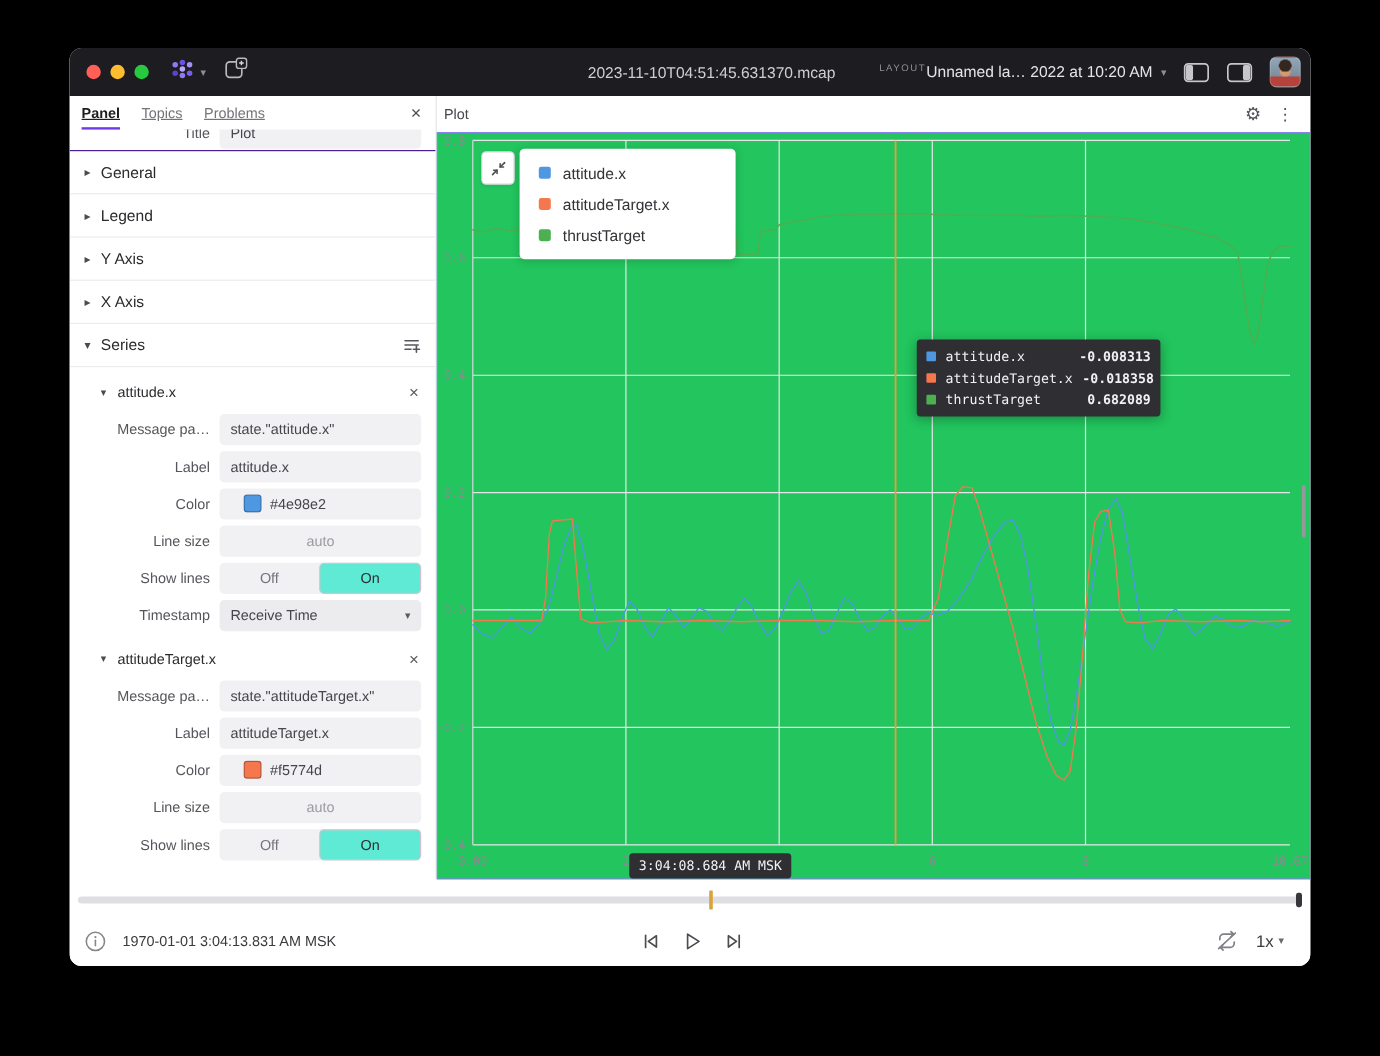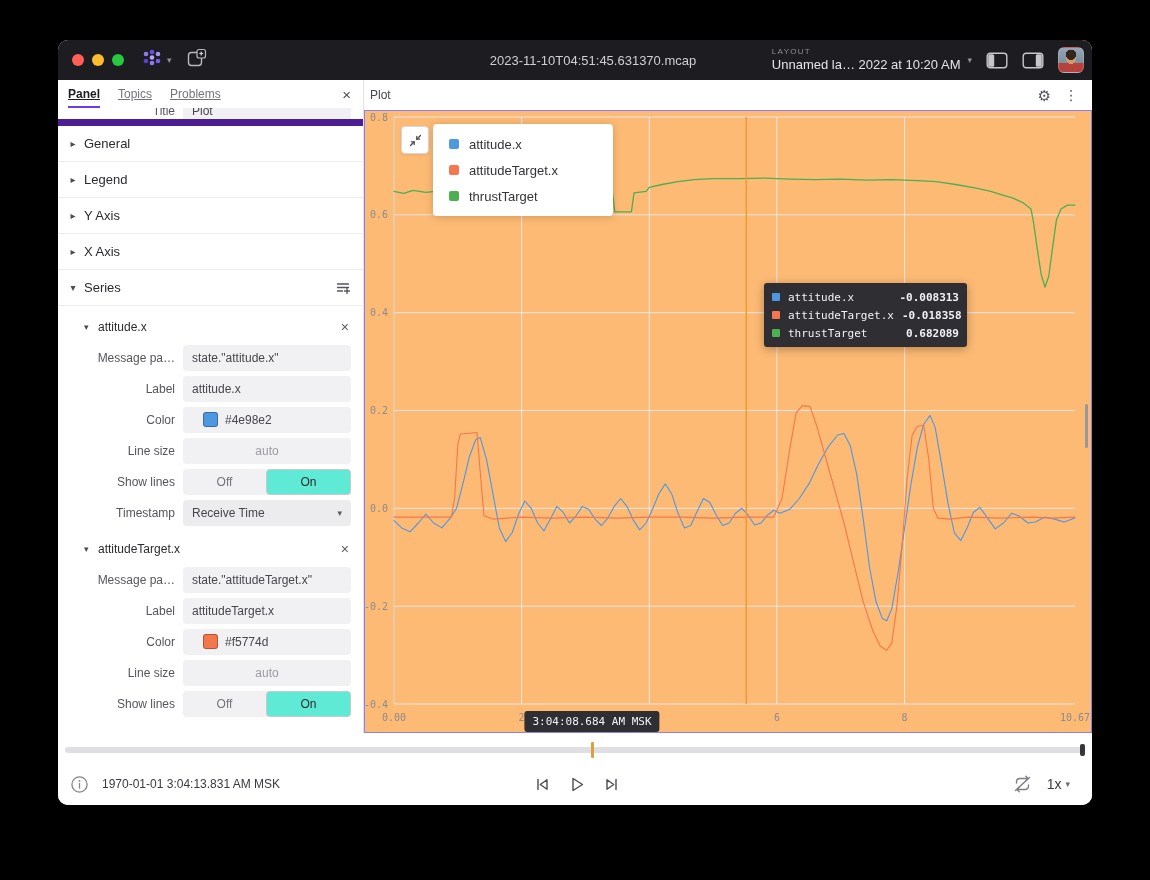--- a/index.html
+++ b/index.html
@@ -11,21 +11,21 @@
   
   .titlebar { position:relative; height:40px; background:#1d1d21; display:flex; align-items:center; }
   .traffic { display:flex; gap:8px; margin-left:14px; }
   .light { width:12px; height:12px; border-radius:50%; }
   .logo { margin-left:16px; display:flex; align-items:center; gap:3px; }
   .tb-caret { color:#8e8e95; font-size:9px; line-height:1; }
   .addpanel { margin-left:14px; display:flex; }
   .tb-title { position:absolute; left:535px; transform:translateX(-50%); color:#cfcfd3; font-size:13px; white-space:nowrap; }
   .tb-right { position:absolute; right:8px; top:0; height:40px; display:flex; align-items:center; gap:14px; }
   .layout-block { display:flex; align-items:center; gap:7px; }
-  .layout-texts { display:flex; flex-direction:column; line-height:1.25; }
+  .layout-texts { display:flex; flex-direction:row; line-height:1.25; }
   .layout-label { font-size:8px; letter-spacing:1.3px; color:#8e8e95; }
   .layout-name { font-size:13px; color:#e4e4e8; white-space:nowrap; }
   .avatar { width:26px; height:26px; border-radius:6px; border:1px solid rgba(255,255,255,.18);
     background:
       radial-gradient(circle at 50% 28%, #33271f 0 24%, rgba(0,0,0,0) 25%),
       radial-gradient(circle at 50% 46%, #d09a72 0 27%, rgba(0,0,0,0) 28%),
       linear-gradient(0deg, #b5433c 0 36%, rgba(0,0,0,0) 36%),
       linear-gradient(180deg, #93a6b5, #6f8293); }
 
   
@@ -33,21 +33,21 @@
   .sidebar { width:306px; border-right:1px solid #e3e3e6; background:#fff; flex:none; overflow:hidden; }
   .main { flex:1; position:relative; background:#fff; }
 
   
   .tabs { height:28px; display:flex; align-items:center; padding:0 12px 0 10px; gap:18px; }
   .tab { font-size:12px; color:#73737a; position:relative; height:100%; display:flex; align-items:center; cursor:default;text-decoration:underline; }
   .tab.active { color:#1d1d21; font-weight:700; }
   .tab.active::after { content:""; position:absolute; left:0; right:0; bottom:0; height:2px; background:var(--accent); }
   .tab-close { margin-left:auto; color:#4f4f55; font-size:15px; line-height:1; }
 
-  .clip-row { height:18px; overflow:hidden; border-bottom:7px solid #4c1d95; }
+  .clip-row { height:18px; overflow:hidden; border-bottom:1px solid #4c1d95; }
   .clip-row .field-row { margin-top:-13px; }
 
   .section-row { height:36px; display:flex; align-items:center; padding:0 12px 0 8px; border-bottom:1px solid #ececef; }
   .section-chevron { width:14px; font-size:10px; color:#4a4a50; text-align:center; }
   .section-label { font-size:13px; color:#2b2b2f; margin-left:4px; }
   .section-action { margin-left:auto; display:flex; }
 
   .sub-header { height:30px; display:flex; align-items:center; padding:0 14px 0 26px; margin-top:6px; }
   .sub-chevron { font-size:9px; color:#4a4a50; width:12px; }
   .sub-title { font-size:12px; color:#2b2b2f; font-weight:500; margin-left:2px; }
@@ -70,21 +70,21 @@
   .select { width:168px; height:26px; border-radius:4px; background:#ececee; display:flex; align-items:center; padding:0 9px; font-size:12px; color:#46464c; }
   .select .caret { margin-left:auto; font-size:9px; color:#5a5a60; }
 
   
   .plot-header { height:30px; display:flex; align-items:center; padding:0 14px 0 6px; }
   .plot-title { font-size:12px; color:#45454b; }
   .ph-icons { margin-left:auto; display:flex; gap:13px; align-items:center; color:#55555b; }
   .gear { font-size:15px; line-height:1; }
   .kebab { font-size:14px; line-height:1; }
 
-  .plot-panel { position:absolute; left:0; right:0; top:30px; bottom:0; border:1px solid var(--panel-border); background:#fdba74;text-decoration:underline; }
+  .plot-panel { position:absolute; left:0; right:0; top:30px; bottom:0; border:1px solid var(--panel-border); background:#22c55e;text-decoration:underline; }
   #chart-svg { position:absolute; inset:0; width:100%; height:100%; }
   .tick { font:10px "DejaVu Sans Mono",monospace; fill:#8b8b90; }
 
   .collapse-btn { position:absolute; left:36px; top:15px; width:28px; height:28px; background:#fff; border:1px solid #d7d7db;
                   border-radius:4px; display:flex; align-items:center; justify-content:center; box-shadow:0 1px 3px rgba(0,0,0,.08); }
   .legend-box { position:absolute; left:68px; top:13px; width:180px; background:#fff; border-radius:4px;
                 box-shadow:0 1px 8px rgba(0,0,0,.18); padding:7px 0; }
   .legend-row { height:26px; display:flex; align-items:center; padding:0 16px; gap:10px; }
   .legend-swatch { width:10px; height:10px; border-radius:2px; flex:none; }
   .legend-label { font-size:13px; color:#333338; }

